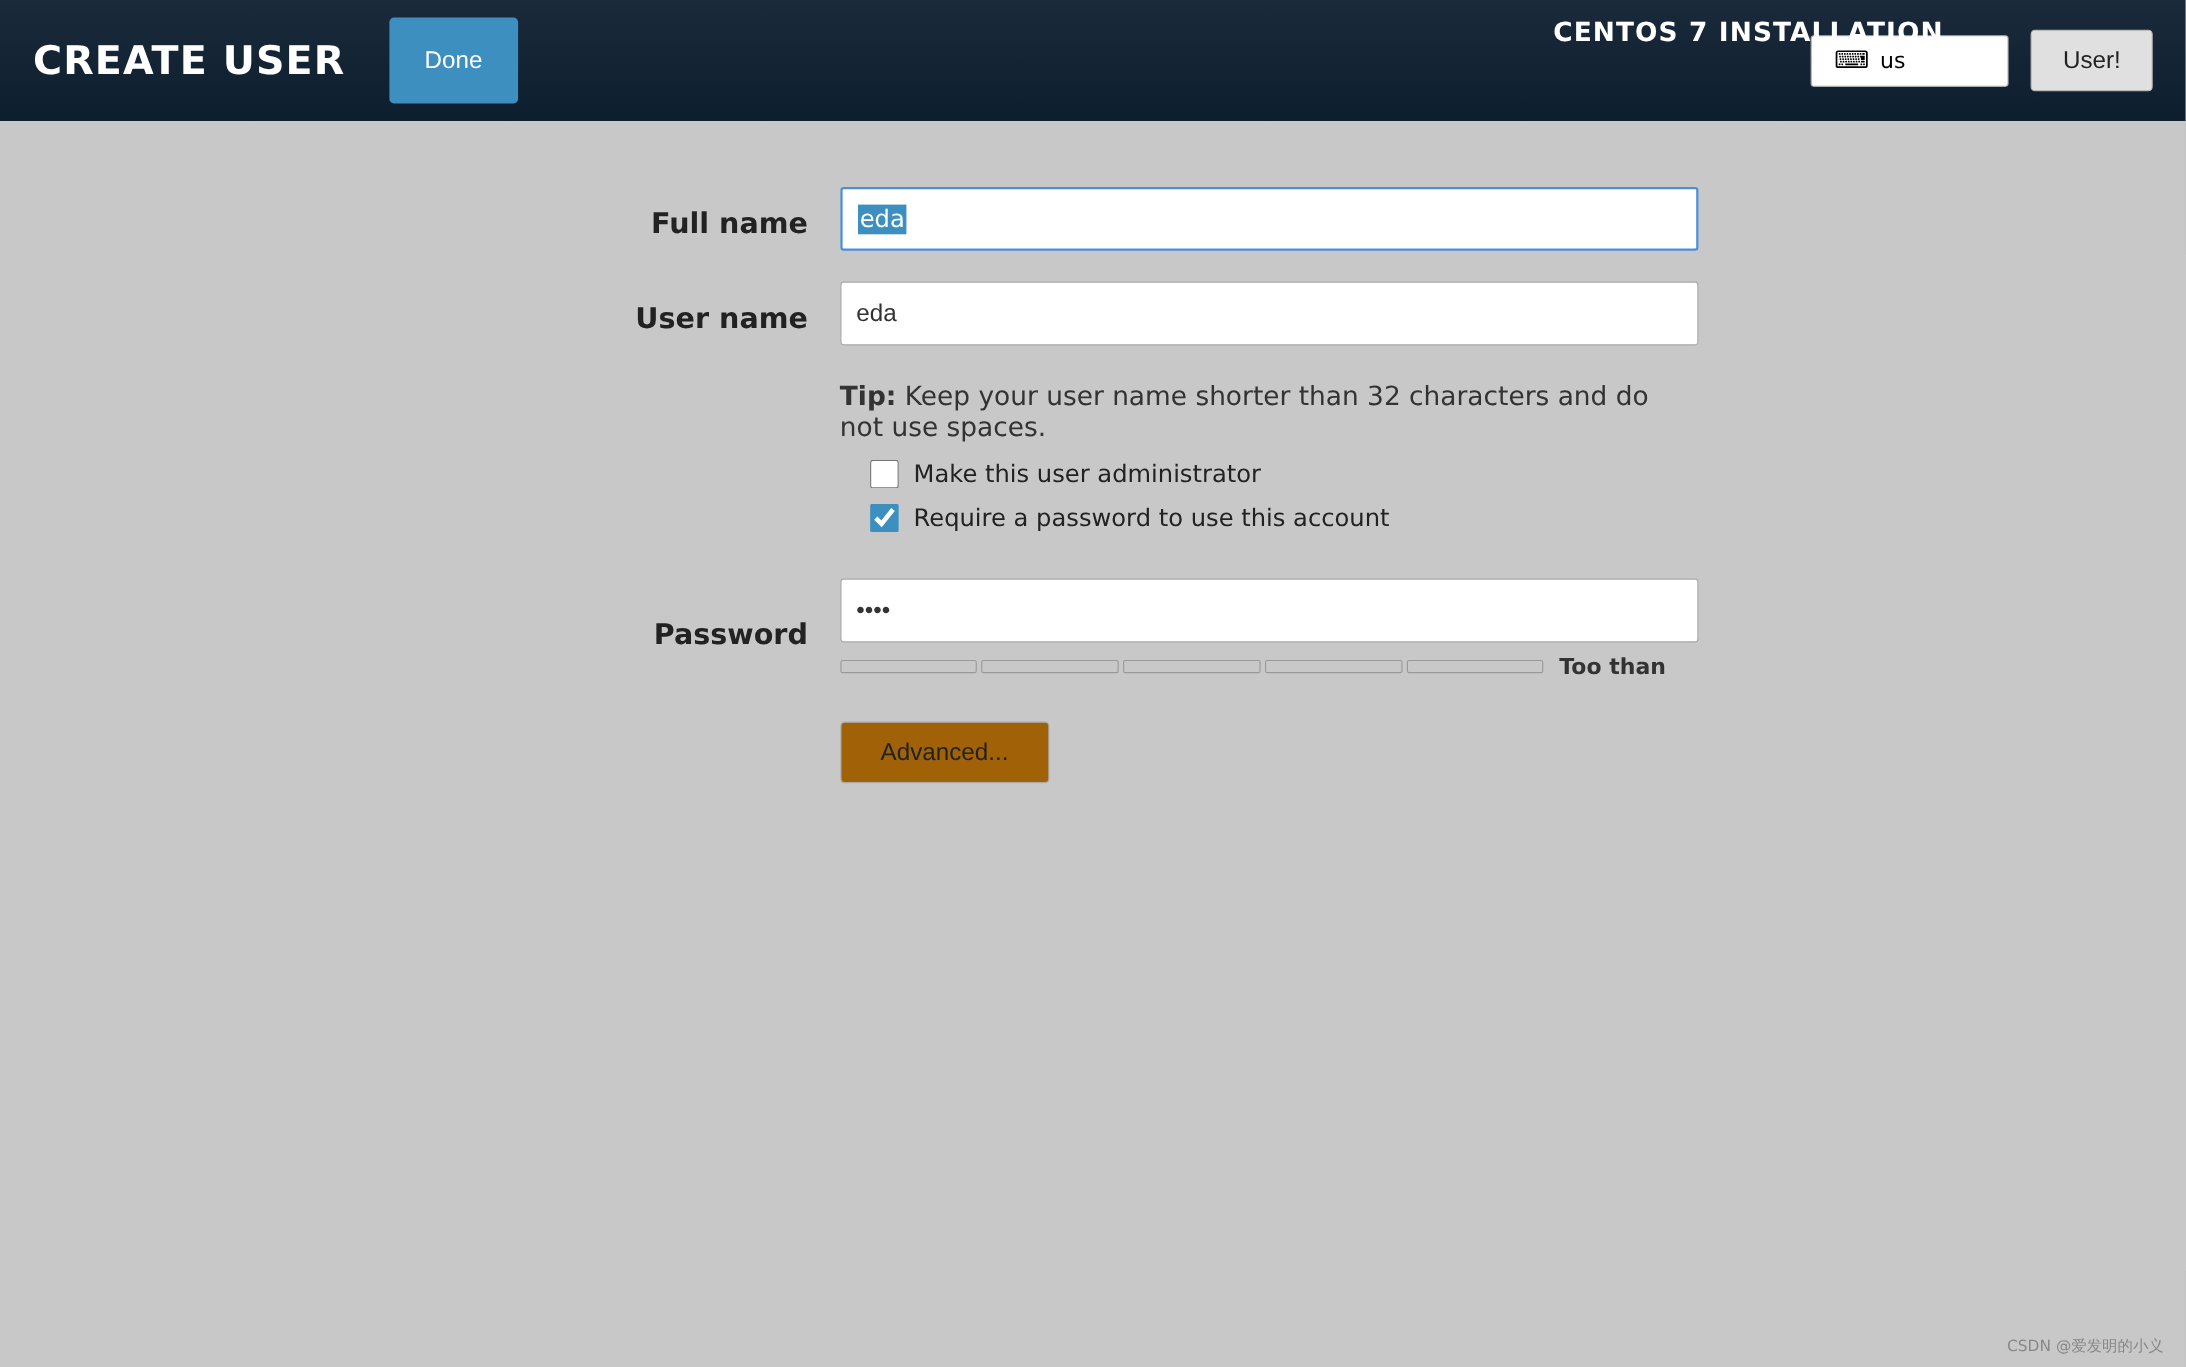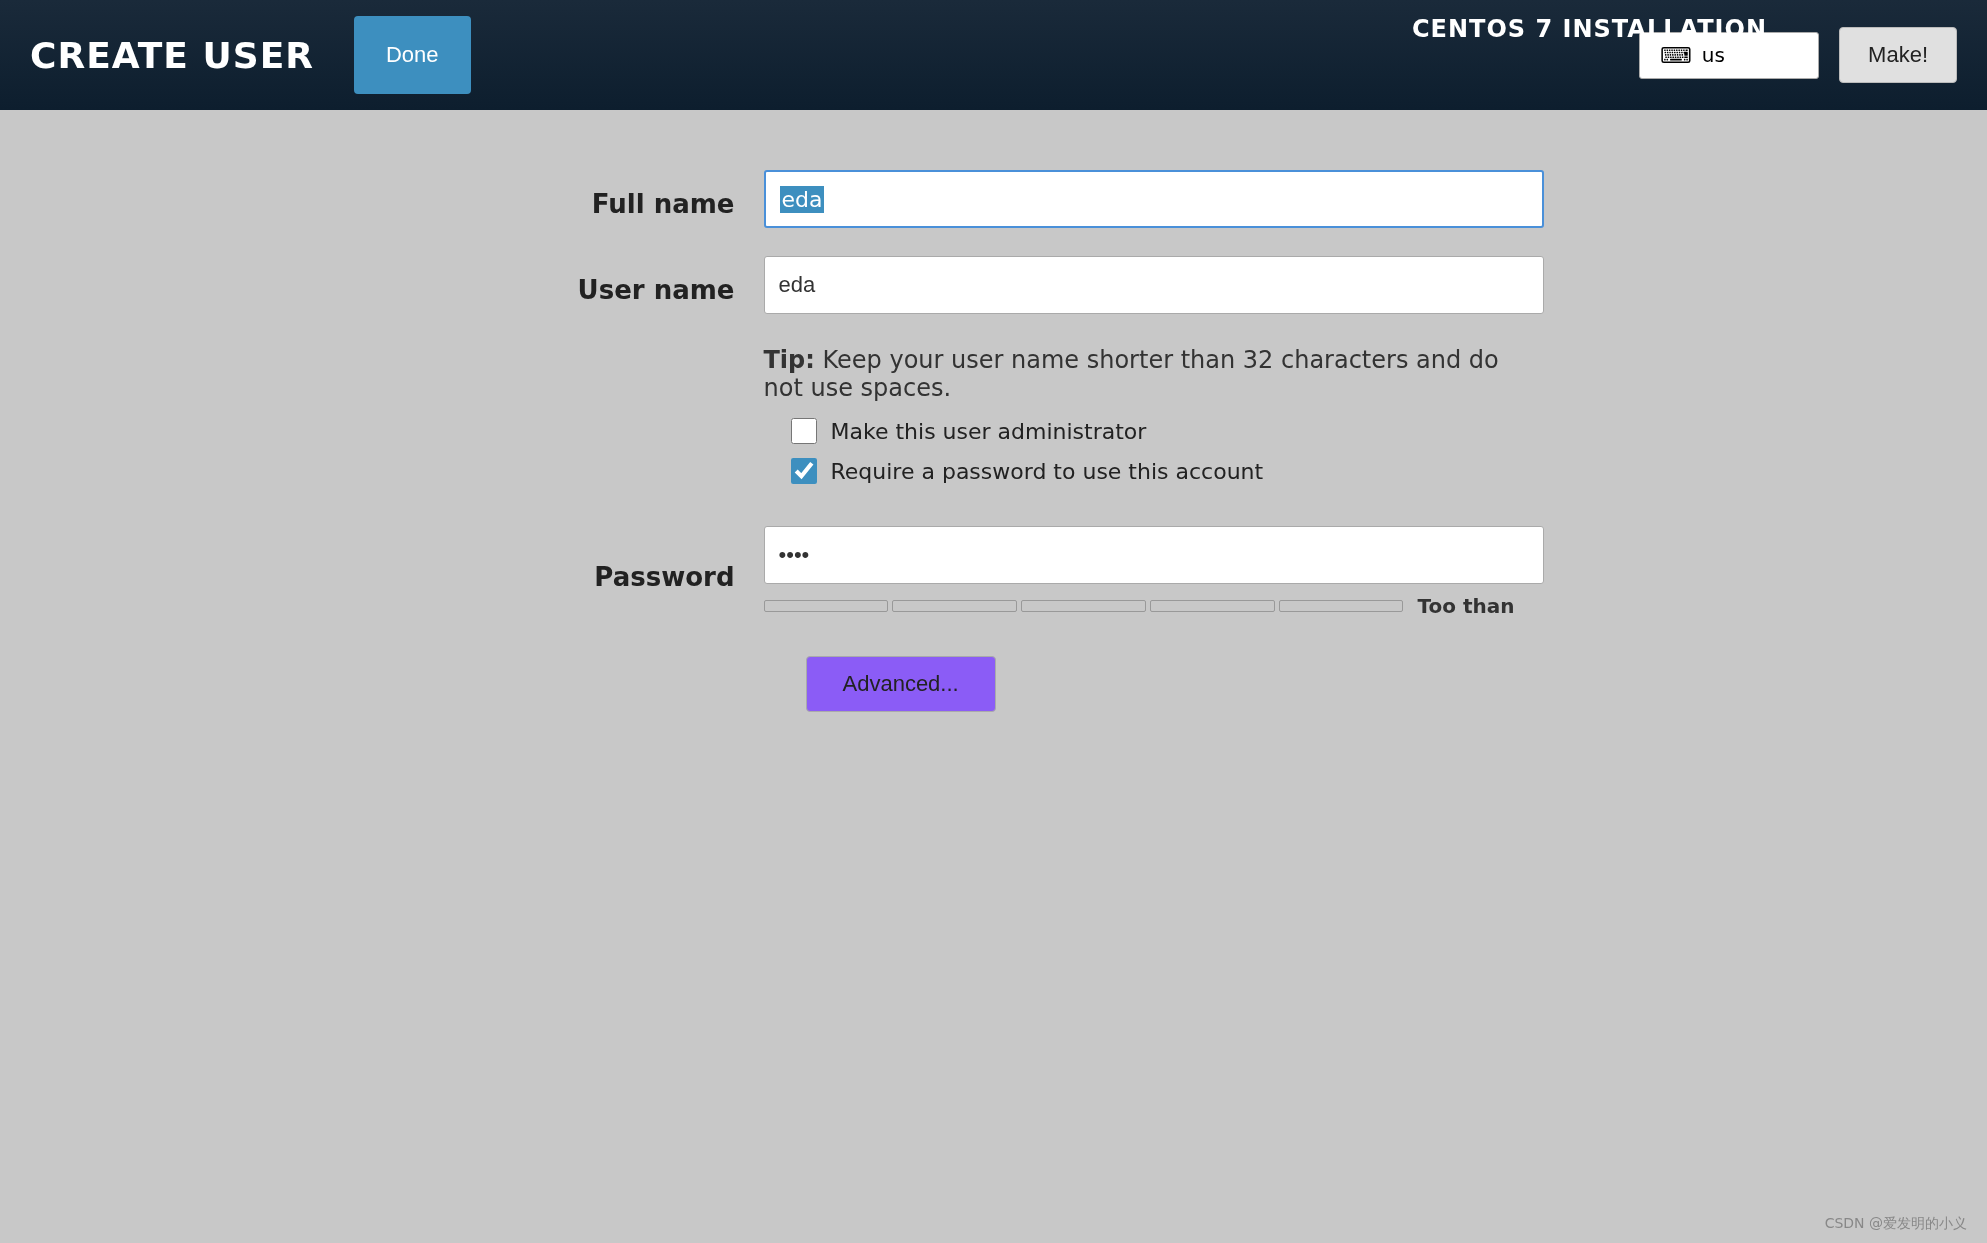--- a/index.html
+++ b/index.html
@@ -202,29 +202,28 @@
 
     .strength-label {
       font-size: 20px;
       color: #333;
       font-weight: bold;
       white-space: nowrap;
     }
 
     
     .advanced-button {
-      background-color: #8b5cf6;
+      background-color: #a16207;
       border: 1px solid #aaa;
       border-radius: 4px;
       padding: 14px 36px;
       font-size: 22px;
       cursor: pointer;
       color: #222;
       margin-top: 10px;
-      margin-left: 42px;
     }
 
     
     .full-name-input-wrapper {
       width: 780px;
       height: 58px;
       border: 2px solid #4a90d9;
       border-radius: 3px;
       background-color: #ffffff;
       font-size: 22px;
@@ -259,21 +258,21 @@
     <button class="done-button">Done</button>
   </div>
 
   <span class="centos-label">CENTOS 7 INSTALLATION</span>
 
   <div class="header-right">
     <div class="keyboard-selector">
       <span class="keyboard-icon">⌨</span>
       <span>us</span>
     </div>
-    <button class="help-button">Make!</button>
+    <button class="help-button">User!</button>
   </div>
 </div>
 
 <div class="content">
   <div class="form-container">
 
     <div class="form-row">
       <div class="form-label">Full name</div>
       <div class="form-input-area">
         <div class="full-name-input-wrapper">

